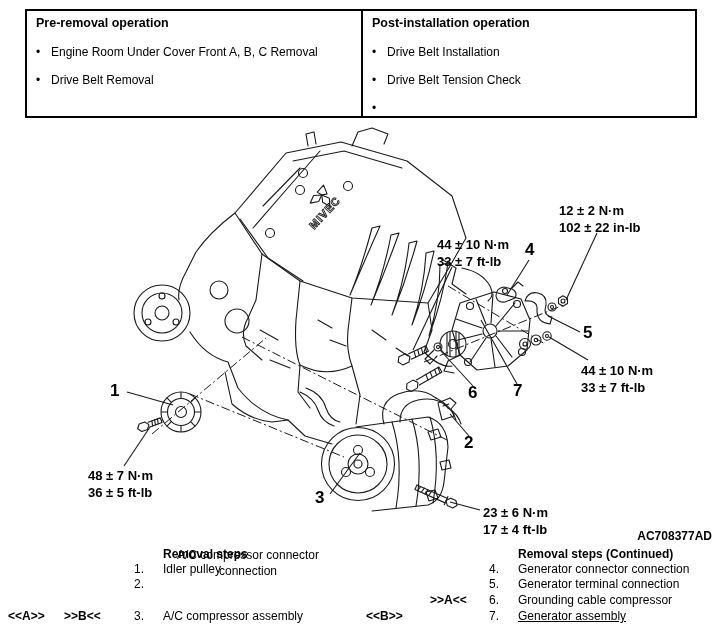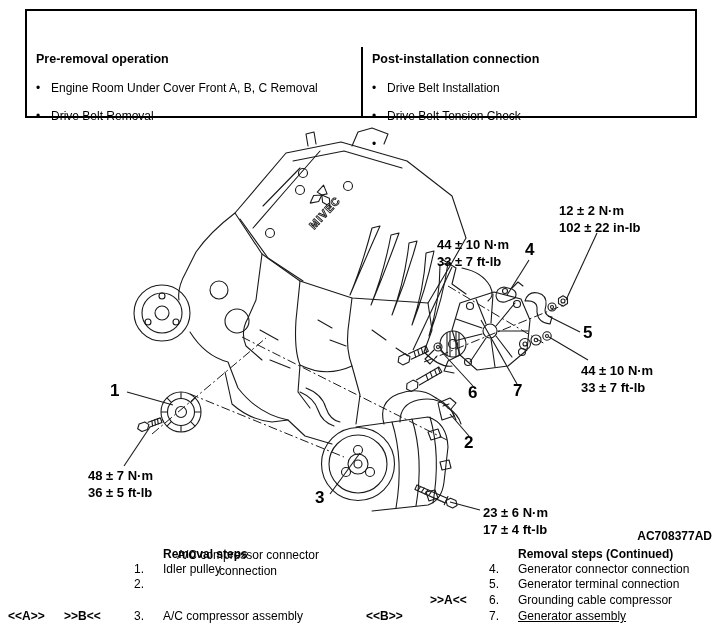--- a/index.html
+++ b/index.html
@@ -2,21 +2,21 @@
 <html><head>
 <meta charset="utf-8">
 <style>
   html,body{margin:0;padding:0;background:#fff;}
   .page{position:relative;width:719px;height:638px;background:#ffffff;
         font-family:"Liberation Sans", sans-serif;color:#000;overflow:hidden;}
 
   
   .op-table{position:absolute;left:25px;top:9px;width:672px;height:109px;
             border:2px solid #000;display:flex;box-sizing:border-box;}
-  .op-cell{box-sizing:border-box;padding:5px 8px 4px 9px;margin-top:36px;}
+  .op-cell{box-sizing:border-box;padding:5px 8px 4px 9px;}
   .op-cell.left{width:334px;}
   .op-cell.right{flex:1;border-left:2px solid #000;}
   .op-title{font-size:12.5px;font-weight:bold;line-height:15px;}
   .op-item{display:flex;font-size:12px;line-height:13px;margin-top:15px;}
   .op-item .blt{width:15px;flex:none;text-align:left;}
 
   
   svg.diagram{position:absolute;left:0;top:0;width:719px;height:638px;}
   .art path,.art circle,.art line,.art polyline{fill:none;stroke:#1a1a1a;
         stroke-width:1.1;stroke-linecap:round;stroke-linejoin:round;}
@@ -45,21 +45,21 @@
       <div class="op-item">
         <span class="blt">•</span>
         <span>Engine Room Under Cover Front A, B, C Removal</span>
       </div>
       <div class="op-item">
         <span class="blt">•</span>
         <span>Drive Belt Removal</span>
       </div>
     </div>
     <div class="op-cell right">
-      <div class="op-title">Post-installation connection</div>
+      <div class="op-title">Post-installation operation</div>
       <div class="op-item">
         <span class="blt">•</span>
         <span>Drive Belt Installation</span>
       </div>
       <div class="op-item">
         <span class="blt">•</span>
         <span>Drive Belt Tension Check</span>
       </div>
       <div class="op-item">
         <span class="blt">•</span>

